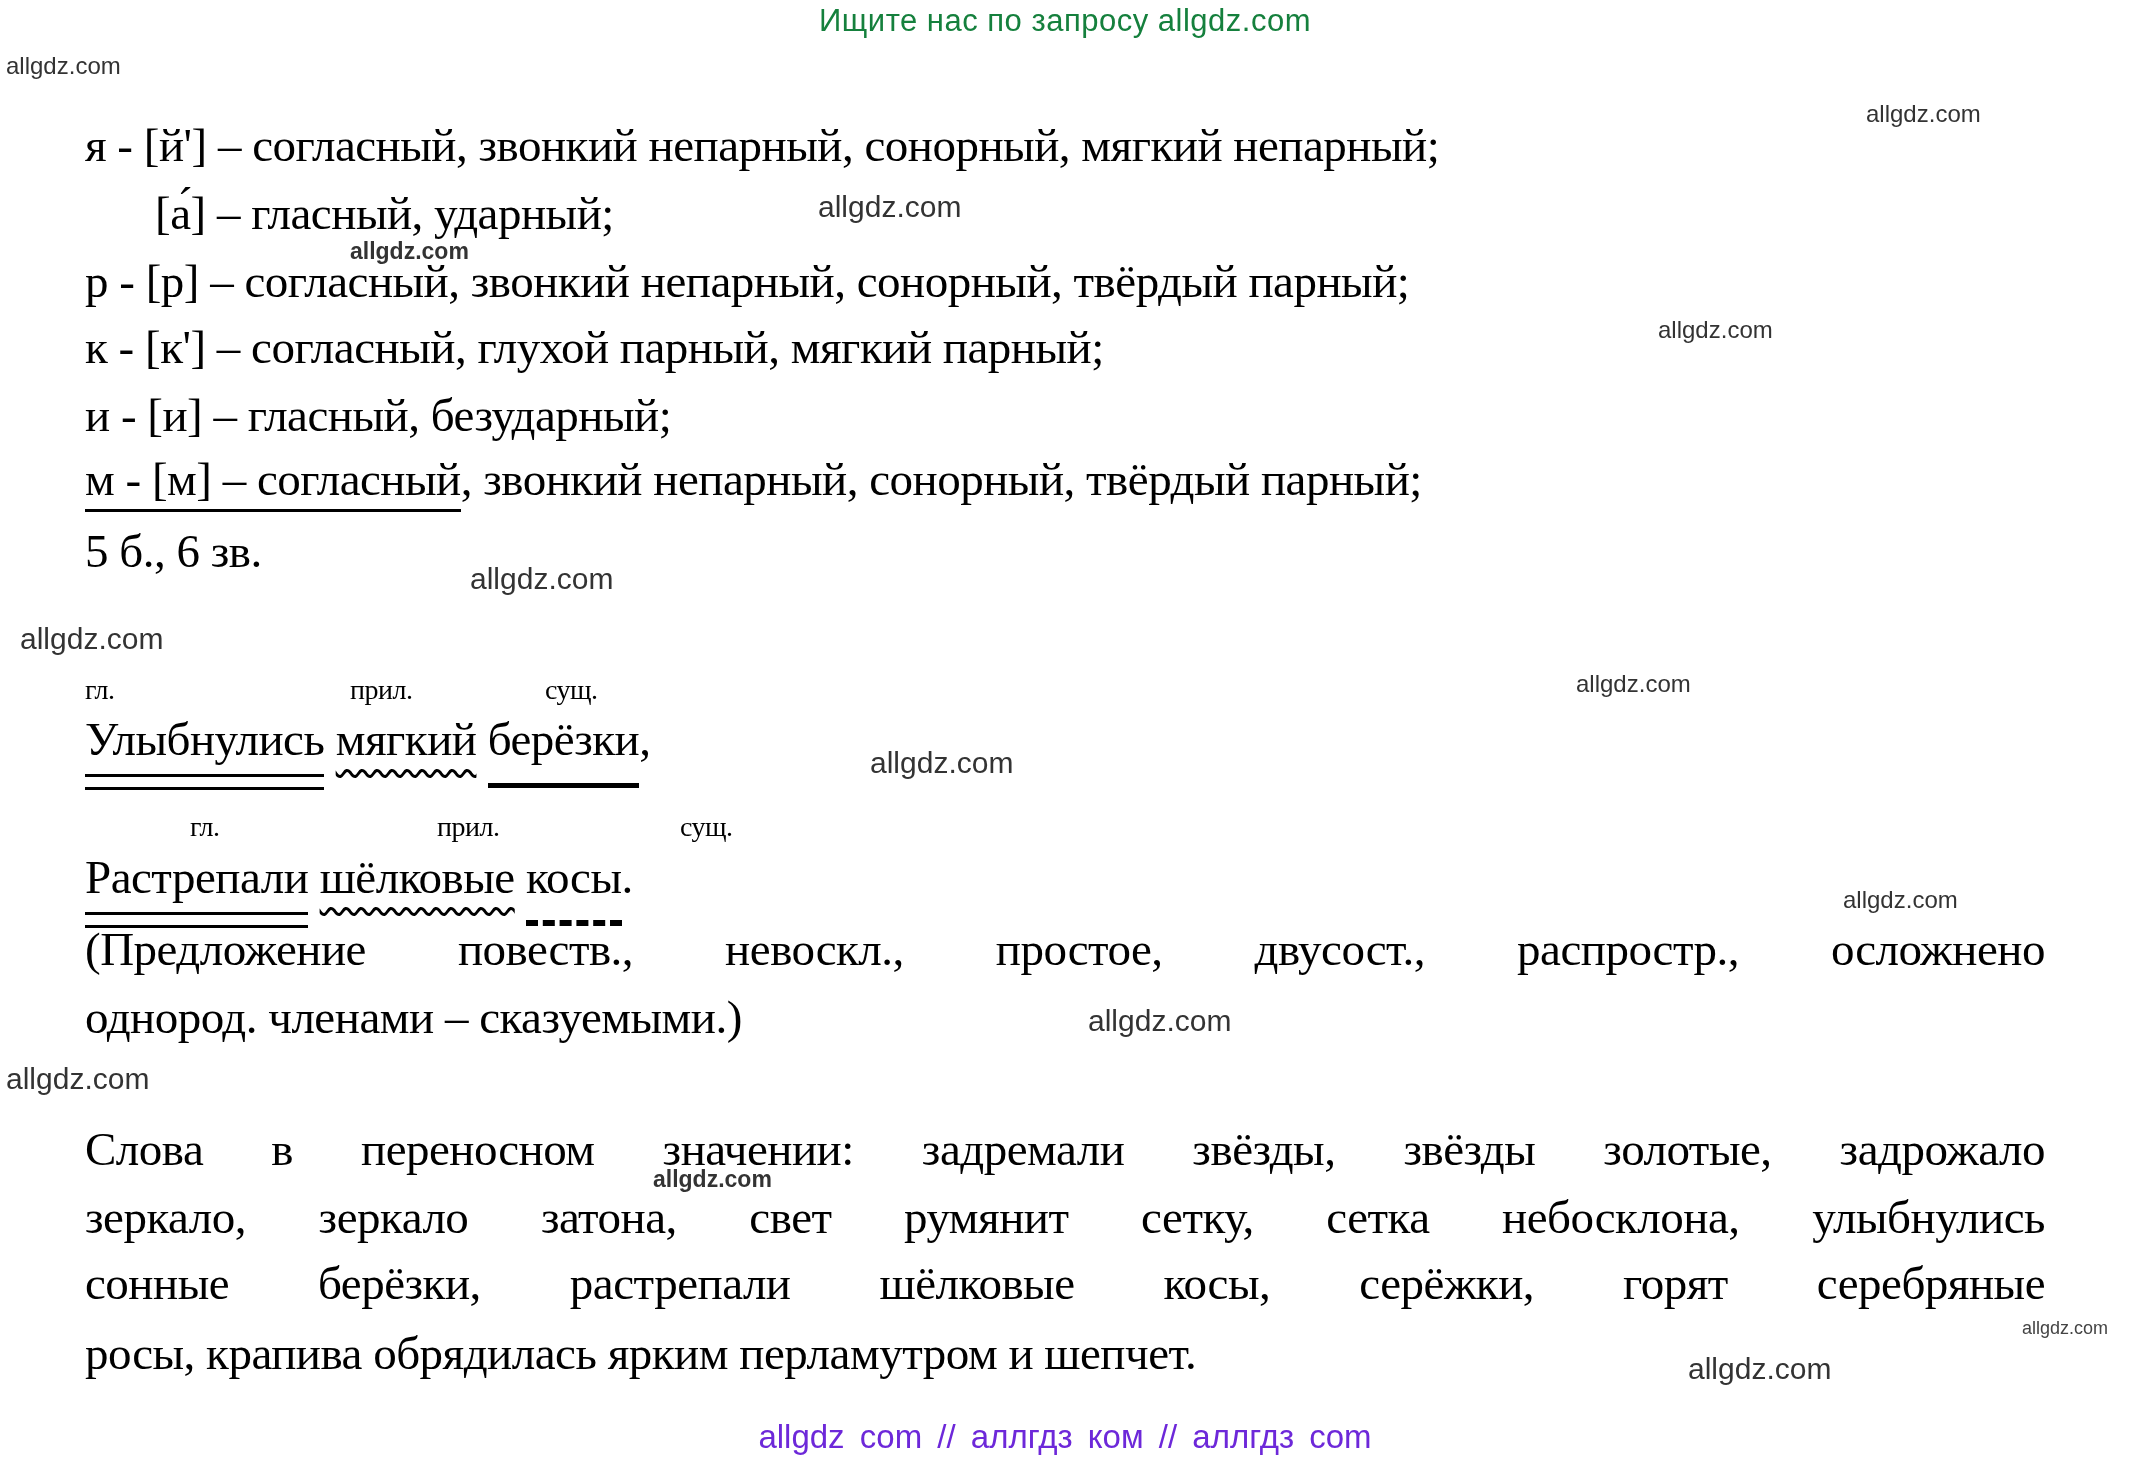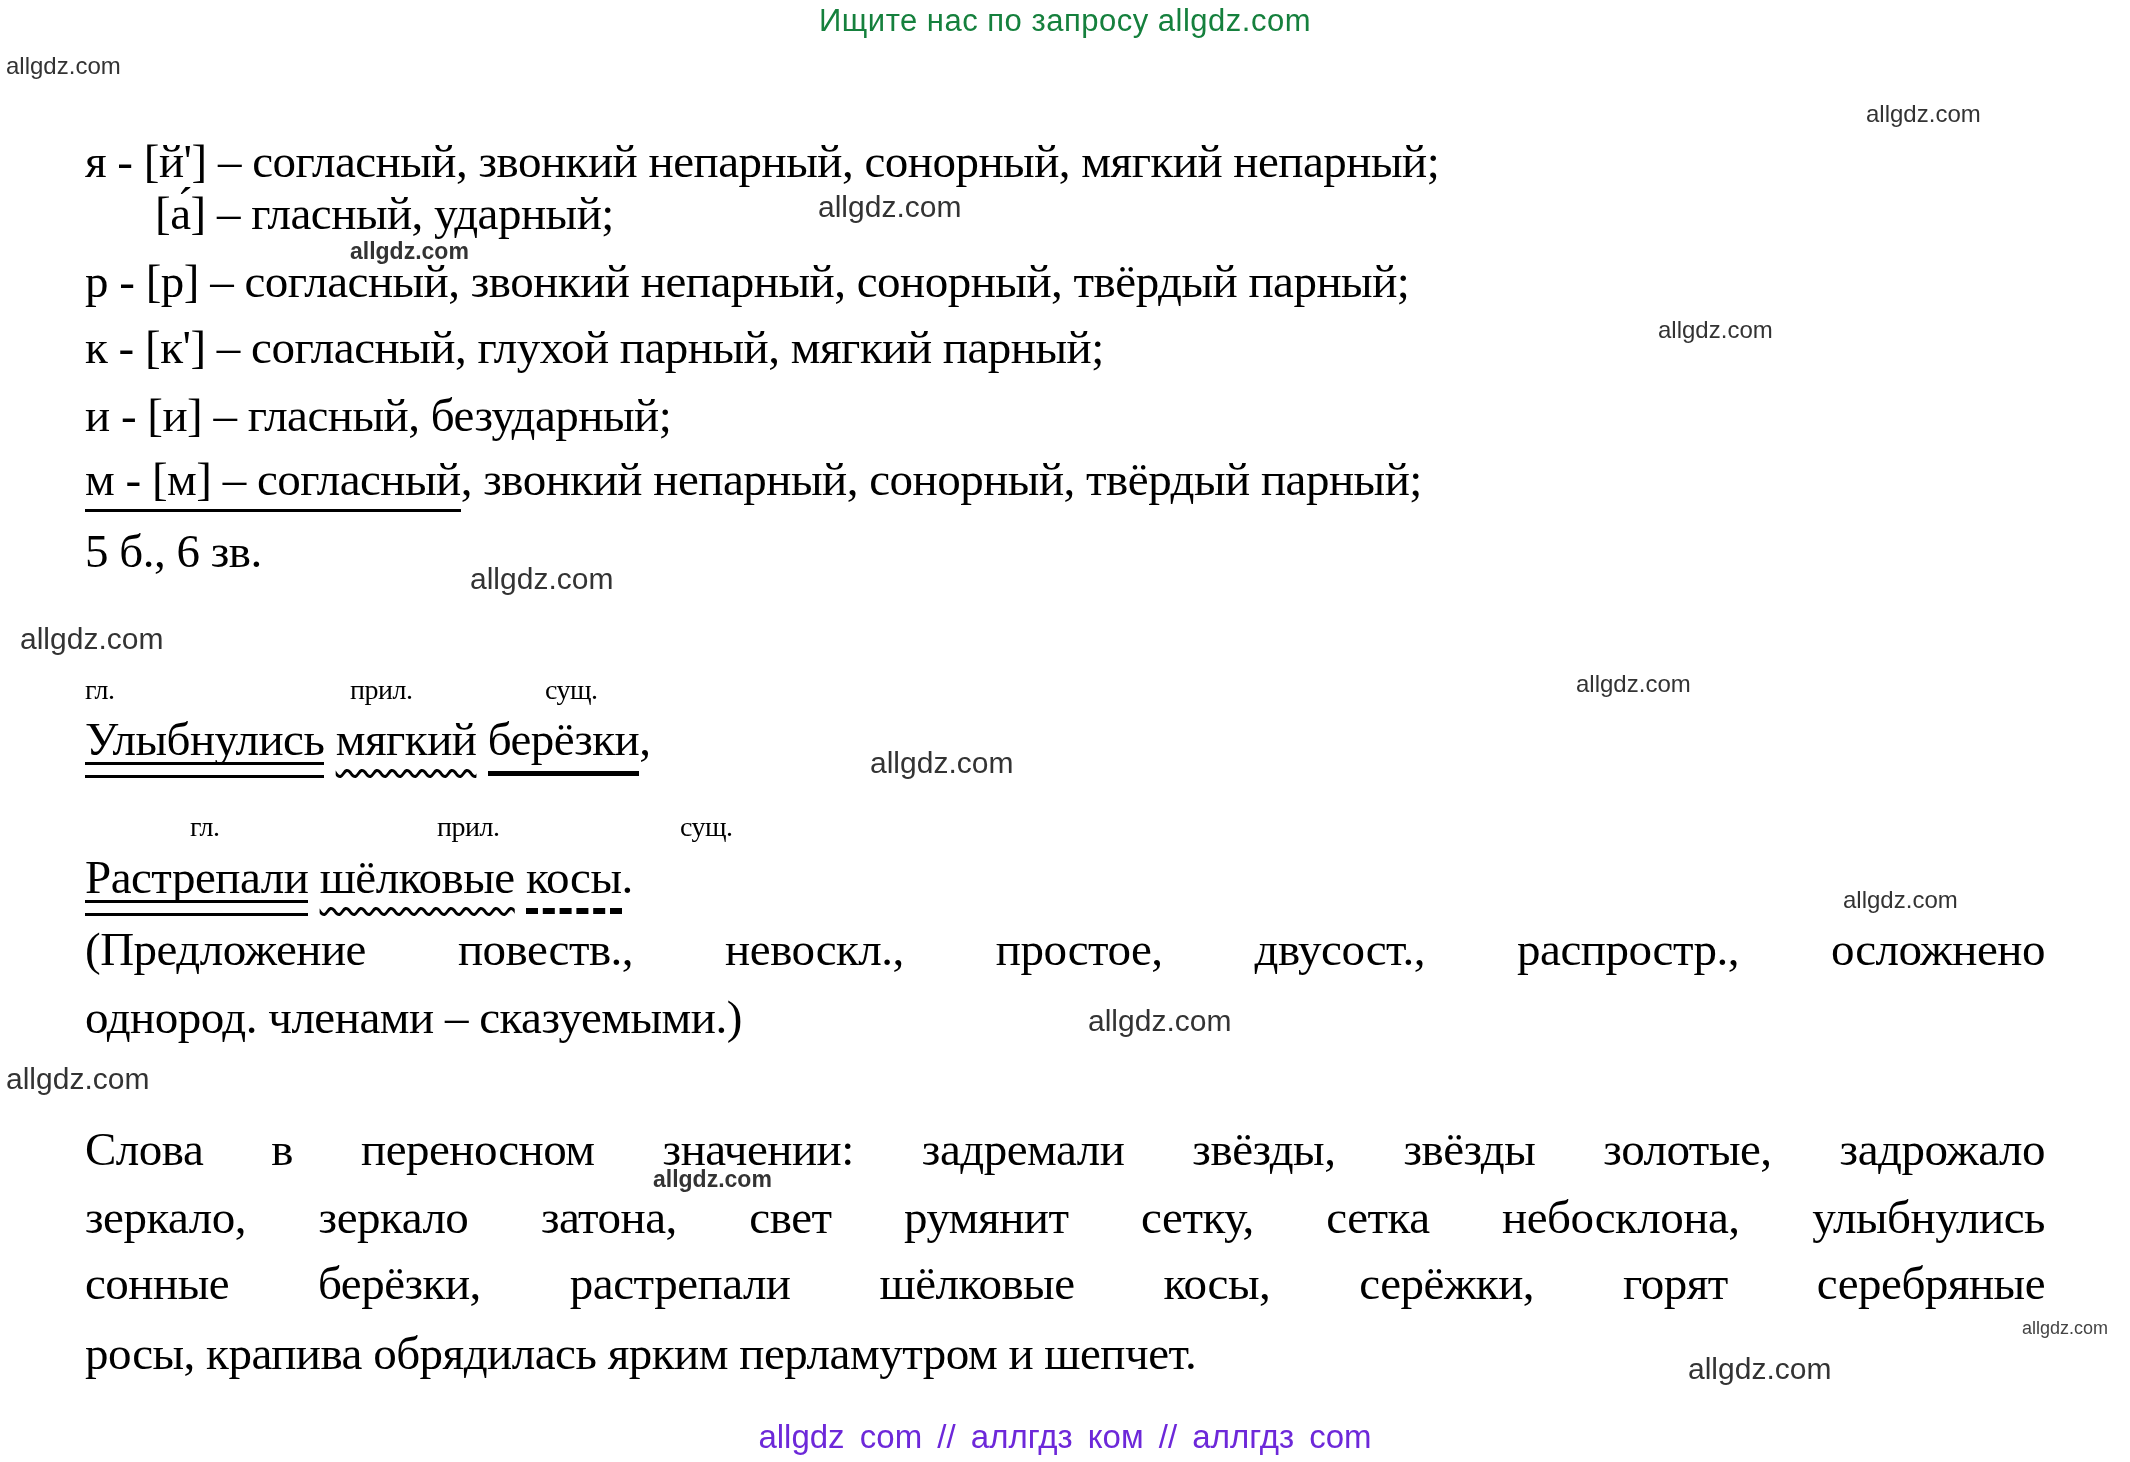--- a/index.html
+++ b/index.html
@@ -28,21 +28,21 @@
     letter-spacing:-0.5px;
   }
   .indent{left:155px;}
   
   .jline{
     position:absolute;left:85px;width:1960px;font-size:47px;
     letter-spacing:-0.5px;
   }
   .jline.spread{text-align:justify;text-align-last:justify;}
   
-  .uword{position:relative;display:inline-block;padding-bottom:12px;}
+  .uword{position:relative;display:inline-block;padding-bottom:24px;}
   .u-solid-m{position:relative;display:inline-block;padding-bottom:8px;}
   .u-solid-m::after{
     content:"";position:absolute;left:0;right:0;bottom:2px;border-top:3px solid #000;
   }
   .u-double::after{
     content:"";position:absolute;left:0;right:0;bottom:0;height:10px;
     border-top:3px solid #000;border-bottom:3px solid #000;
   }
   .u-single::after{
     content:"";position:absolute;left:0;right:0;bottom:2px;height:5px;background:#000;
@@ -80,21 +80,21 @@
 <div class="wm" style="left:20px;top:622px;">allgdz.com</div>
 <div class="wm small" style="left:1576px;top:670px;">allgdz.com</div>
 <div class="wm" style="left:870px;top:746px;">allgdz.com</div>
 <div class="wm small" style="left:1843px;top:886px;">allgdz.com</div>
 <div class="wm" style="left:1088px;top:1004px;">allgdz.com</div>
 <div class="wm" style="left:6px;top:1062px;">allgdz.com</div>
 <div class="wm bold" style="left:653px;top:1166px;">allgdz.com</div>
 <div class="wm tiny" style="left:2022px;top:1318px;">allgdz.com</div>
 <div class="wm" style="left:1688px;top:1352px;">allgdz.com</div>
 
-<div class="tline" style="top:118px;margin-top:16px;">я - [й'] – согласный, звонкий непарный, сонорный, мягкий непарный;</div>
+<div class="tline" style="top:118px;">я - [й'] – согласный, звонкий непарный, сонорный, мягкий непарный;</div>
 <div class="tline indent" style="top:186px;">[а́] – гласный, ударный;</div>
 <div class="tline" style="top:254px;">р - [р] – согласный, звонкий непарный, сонорный, твёрдый парный;</div>
 <div class="tline" style="top:320px;">к - [к'] – согласный, глухой парный, мягкий парный;</div>
 <div class="tline" style="top:388px;">и - [и] – гласный, безударный;</div>
 <div class="tline" style="top:452px;"><span class="u-solid-m">м - [м] – согласный</span><span>, звонкий непарный, сонорный, твёрдый парный;</span></div>
 <div class="tline" style="top:524px;">5 б., 6 зв.</div>
 
 <div class="sentence" style="top:658px;">
   <div class="pos-labels">
     <span class="pos-label" style="left:0px;">гл.</span>

